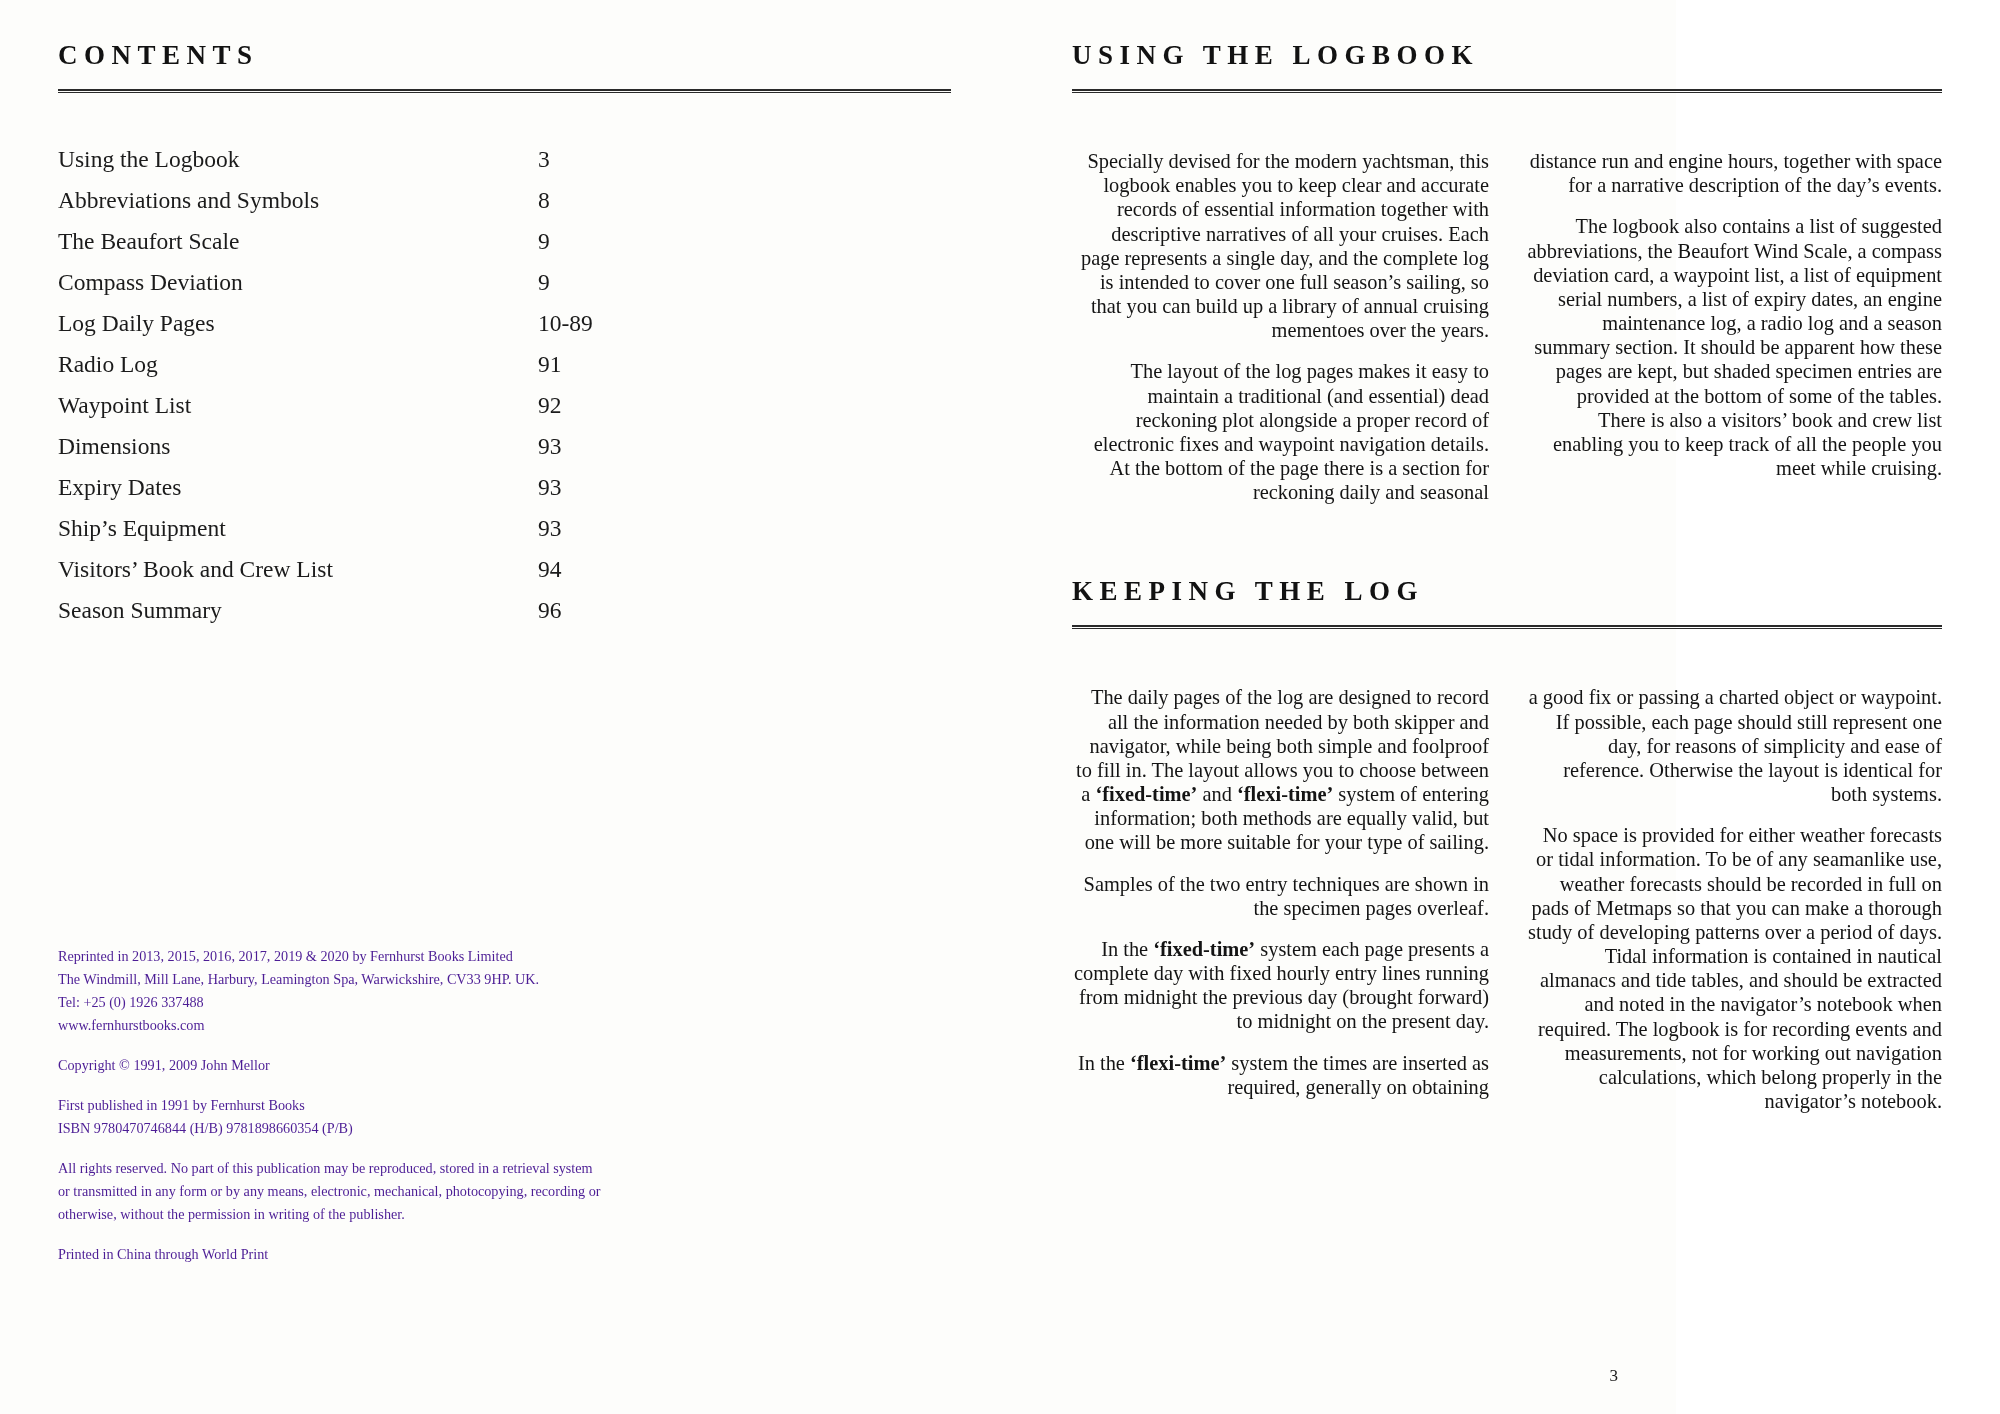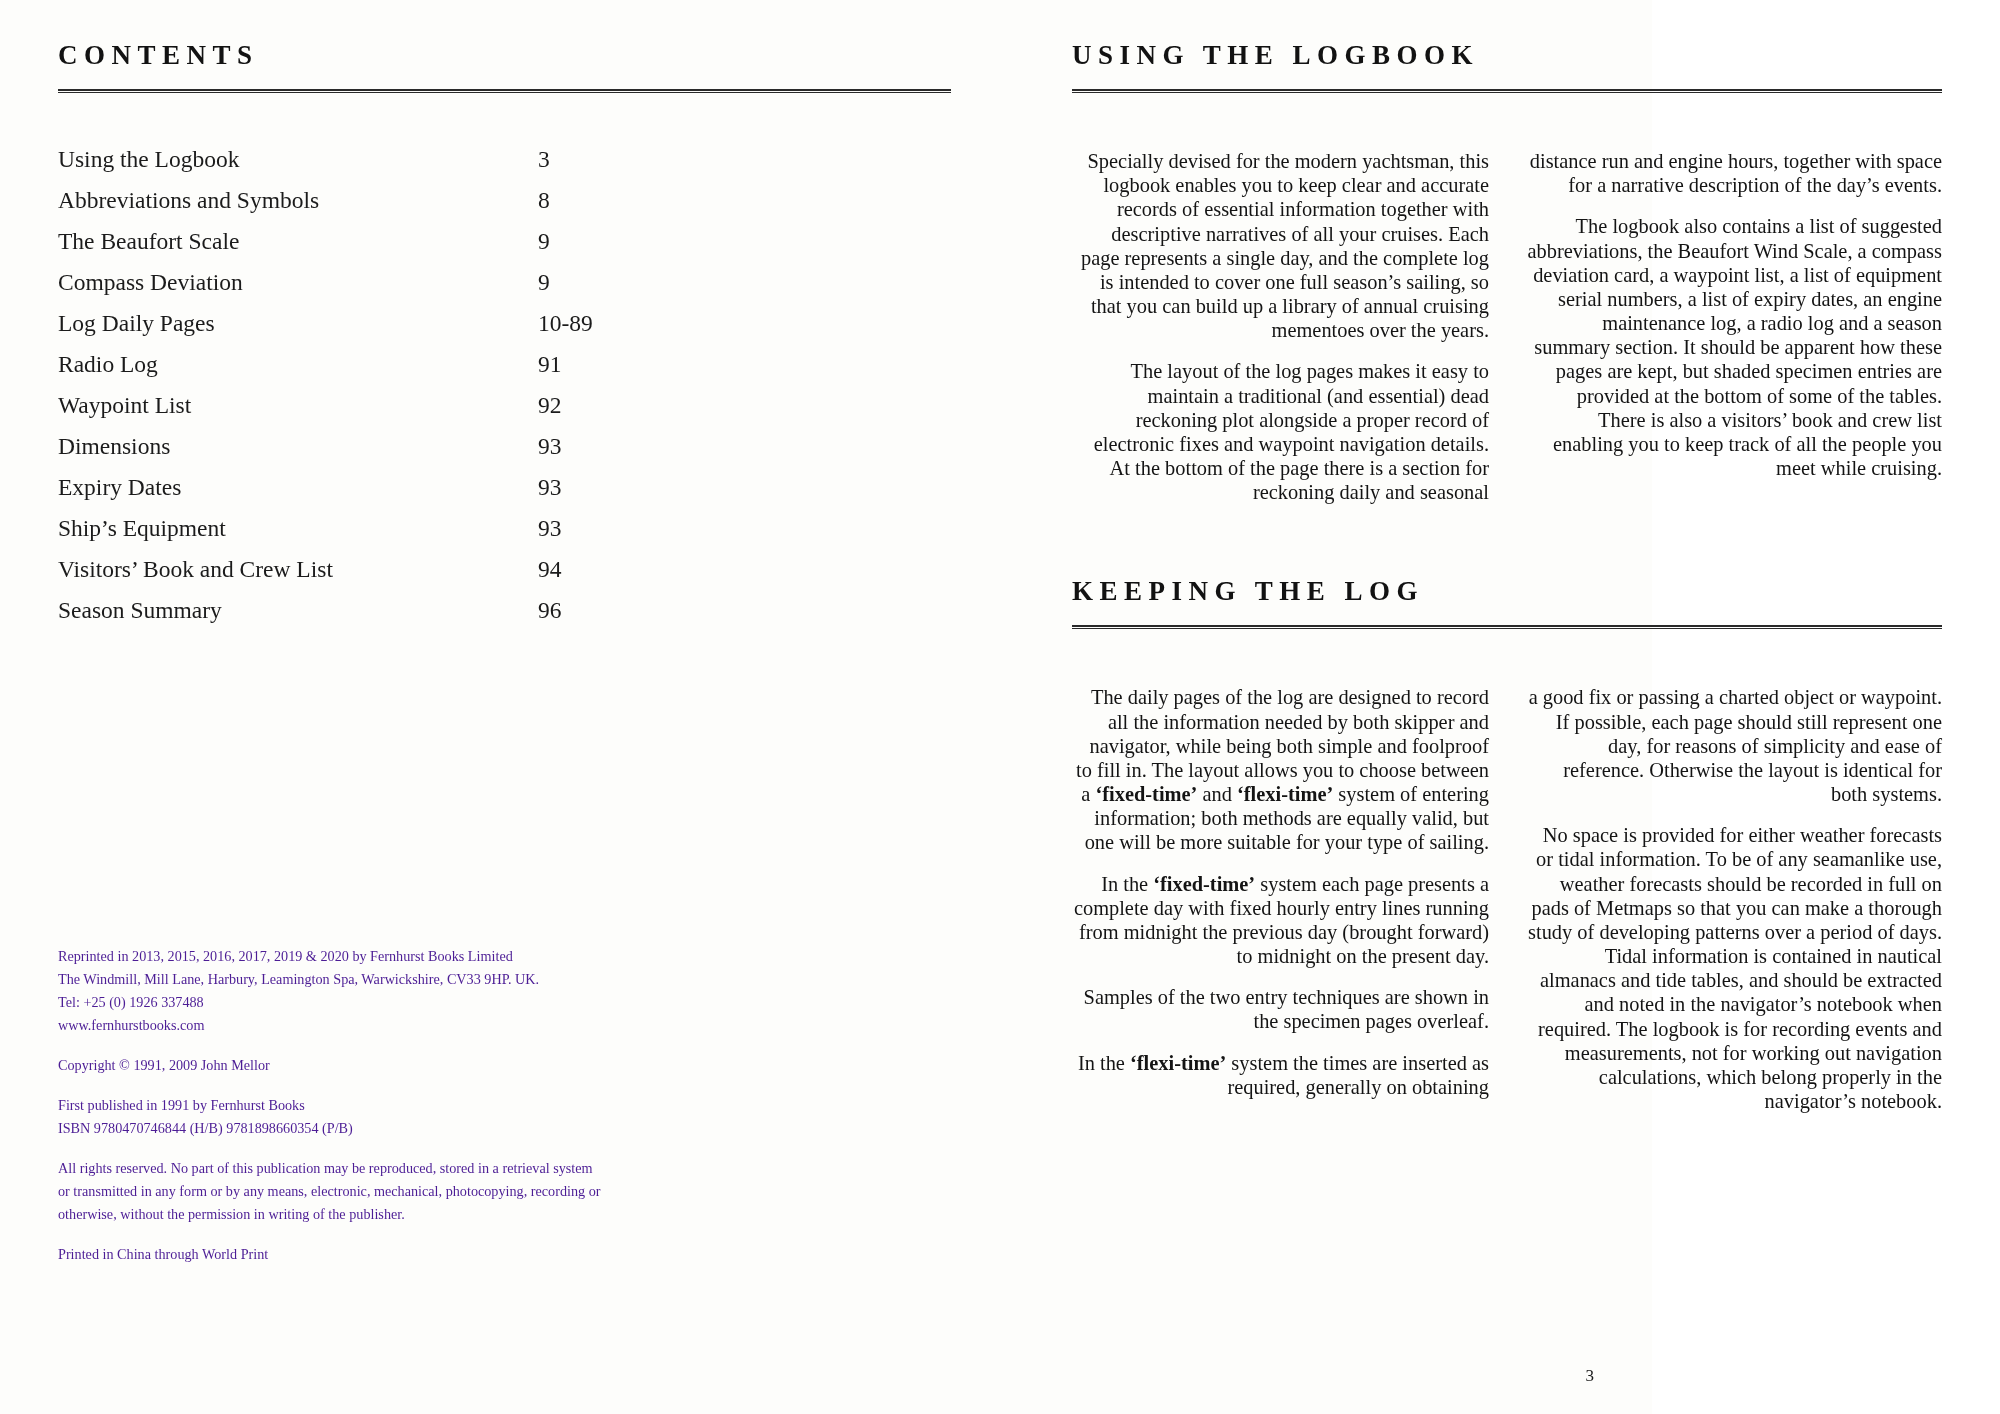--- a/index.html
+++ b/index.html
@@ -14,20 +14,21 @@
     color: #1a1a1a;
     position: relative;
     overflow: hidden;
   }
   .page {
     position: absolute;
     top: 0; left: 0;
     width: 1652px;
     height: 1414px;
     background: #fdfdfb;
+    padding-left: 24px;
   }
   .left-col {
     position: absolute;
     left: 58px;
     top: 40px;
     width: 900px;
   }
   .right-col {
     position: absolute;
     left: 1072px;
@@ -207,22 +208,22 @@
       </div>
     </div>
 
     <div class="keeping-wrap">
       <h1 class="section-title">KEEPING THE LOG</h1>
       <div class="rule right-rule"></div>
 
       <div class="twocol">
         <div class="col">
           <p class="body-p"><span>The daily pages of the log are designed to record all the information needed by both skipper and navigator, while being both simple and foolproof to fill in. The layout allows you to choose between a </span><b>‘fixed-time’</b><span> and </span><b>‘flexi-time’</b><span> system of entering information; both methods are equally valid, but one will be more suitable for your type of sailing.</span></p>
+          <p class="body-p">Samples of the two entry techniques are shown in the specimen pages overleaf.</p>
           <p class="body-p"><span>In the </span><b>‘fixed-time’</b><span> system each page presents a complete day with fixed hourly entry lines running from midnight the previous day (brought forward) to midnight on the present day.</span></p>
-          <p class="body-p">Samples of the two entry techniques are shown in the specimen pages overleaf.</p>
           <p class="body-p"><span>In the </span><b>‘flexi-time’</b><span> system the times are inserted as required, generally on obtaining</span></p>
         </div>
         <div class="col">
           <p class="body-p">a good fix or passing a charted object or waypoint. If possible, each page should still represent one day, for reasons of simplicity and ease of reference. Otherwise the layout is identical for both systems.</p>
           <p class="body-p">No space is provided for either weather forecasts or tidal information. To be of any seamanlike use, weather forecasts should be recorded in full on pads of Metmaps so that you can make a thorough study of developing patterns over a period of days. Tidal information is contained in nautical almanacs and tide tables, and should be extracted and noted in the navigator’s notebook when required. The logbook is for recording events and measurements, not for working out navigation calculations, which belong properly in the navigator’s notebook.</p>
         </div>
       </div>
     </div>
   </div>
 

